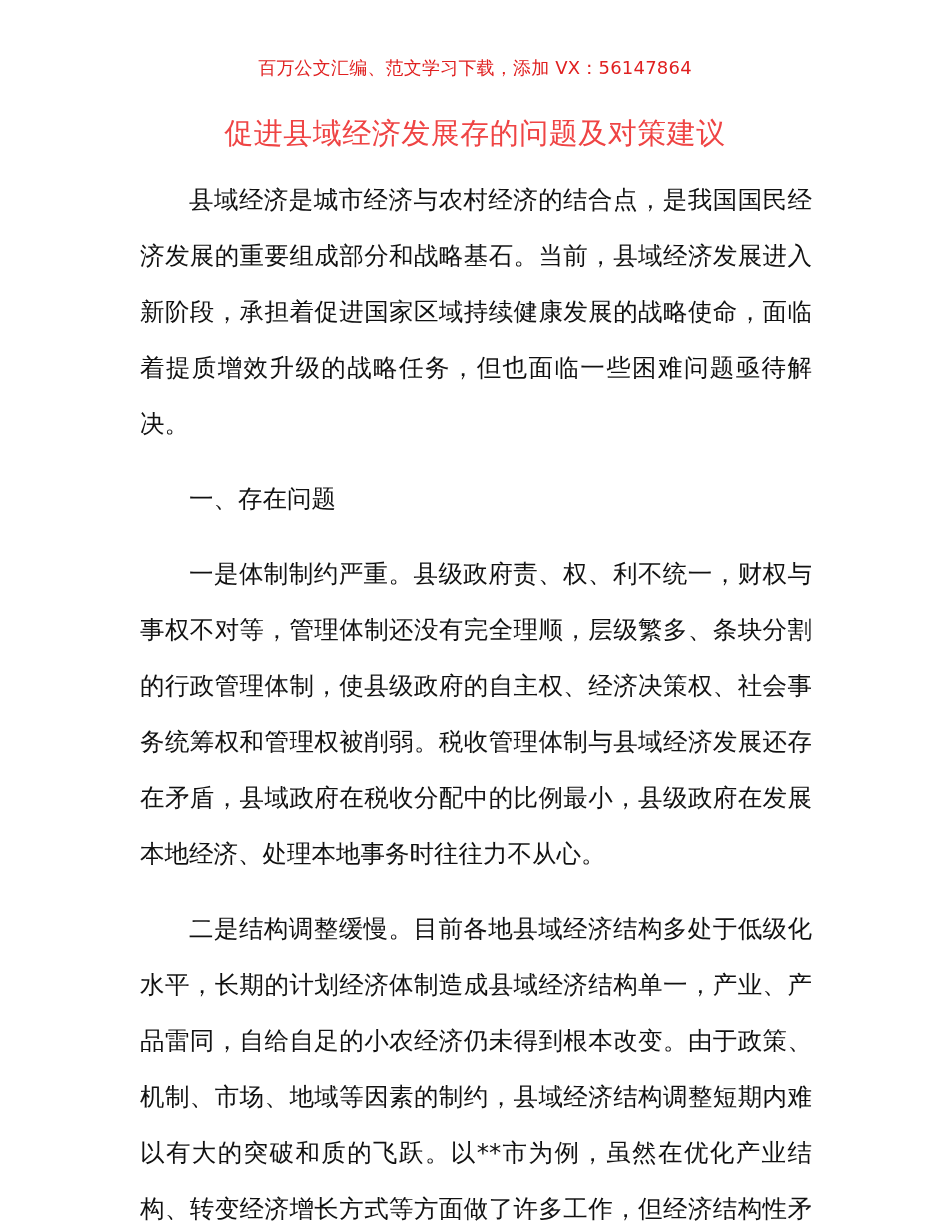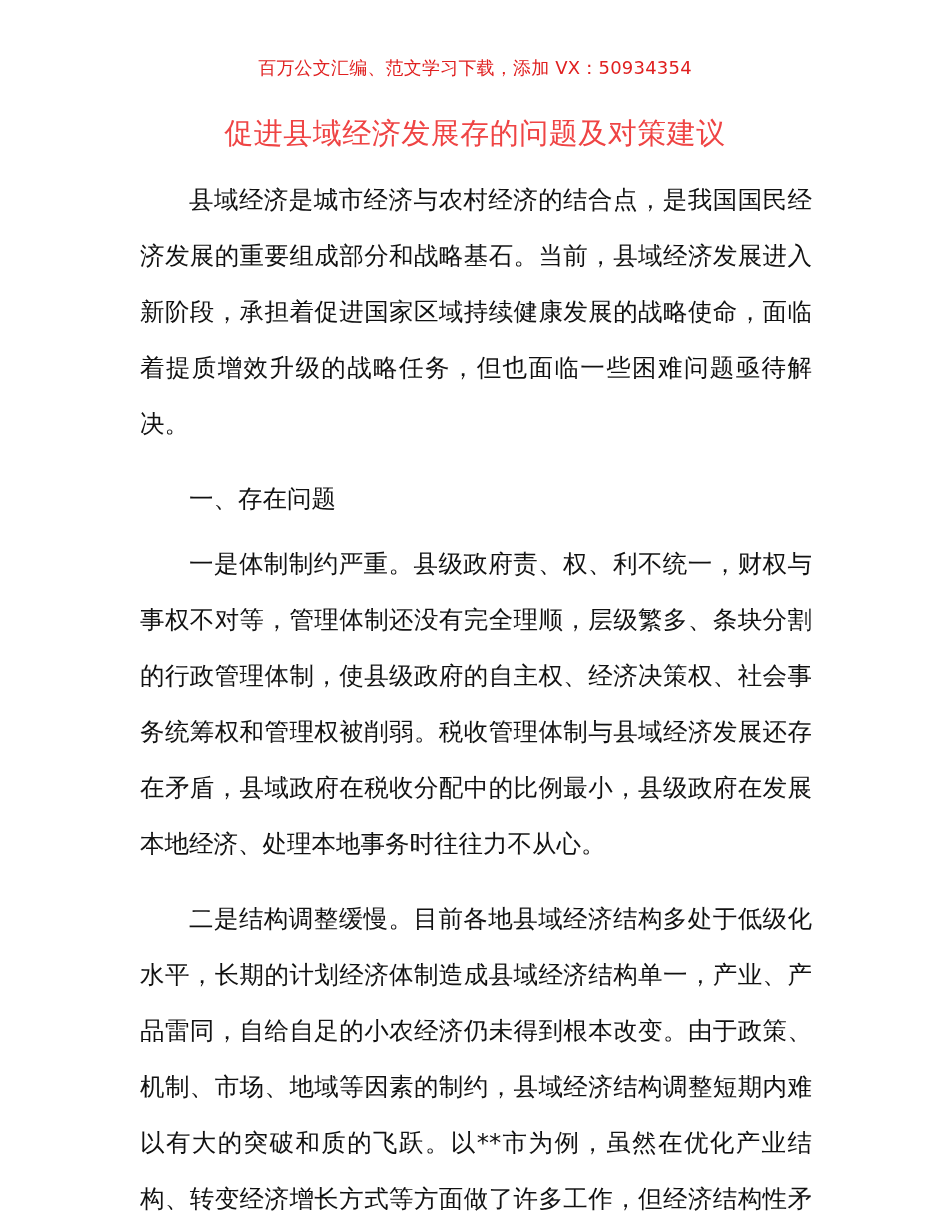--- a/index.html
+++ b/index.html
@@ -5,25 +5,25 @@
   html, body { margin: 0; padding: 0; background: #ffffff; }
   body { width: 950px; height: 1230px; position: relative; overflow: hidden;
          font-family: "DejaVu Sans", "Liberation Sans", sans-serif; color: #111; }
   .watermark { position: absolute; top: 56px; left: 0; width: 950px; text-align: center;
                color: #e02020; font-size: 18px; letter-spacing: 0.2px; }
   .title { position: absolute; top: 114px; left: 0; width: 950px; text-align: center;
            font-size: 29px; letter-spacing: 0.5px; color: #ef4444; }
   .body { position: absolute; top: 172px; left: 140px; width: 672px; font-size: 24.5px;
           line-height: 56px; text-align: justify; }
   .body p { margin: 0 0 19px 0; text-indent: 2em; }
-  .body p.heading { margin-bottom: 9px; }
+  .body p.heading { margin-bottom: 19px; }
 </style>
 </head>
 <body>
 
-<div class="watermark">百万公文汇编、范文学习下载，添加 VX：50934354</div>
+<div class="watermark">百万公文汇编、范文学习下载，添加 VX：56147864</div>
 <div class="title">促进县域经济发展存的问题及对策建议</div>
 <div class="body">
   <p>县域经济是城市经济与农村经济的结合点，是我国国民经济发展的重要组成部分和战略基石。当前，县域经济发展进入新阶段，承担着促进国家区域持续健康发展的战略使命，面临着提质增效升级的战略任务，但也面临一些困难问题亟待解决。</p>
   <p class="heading">一、存在问题</p>
   <p>一是体制制约严重。县级政府责、权、利不统一，财权与事权不对等，管理体制还没有完全理顺，层级繁多、条块分割的行政管理体制，使县级政府的自主权、经济决策权、社会事务统筹权和管理权被削弱。税收管理体制与县域经济发展还存在矛盾，县域政府在税收分配中的比例最小，县级政府在发展本地经济、处理本地事务时往往力不从心。</p>
   <p>二是结构调整缓慢。目前各地县域经济结构多处于低级化水平，长期的计划经济体制造成县域经济结构单一，产业、产品雷同，自给自足的小农经济仍未得到根本改变。由于政策、机制、市场、地域等因素的制约，县域经济结构调整短期内难以有大的突破和质的飞跃。以**市为例，虽然在优化产业结构、转变经济增长方式等方面做了许多工作，但经济结构性矛盾依然突出，地区生产总值完成**亿元，工业增加值占比高达**%。</p>
 </div>
 
 </body></html>

